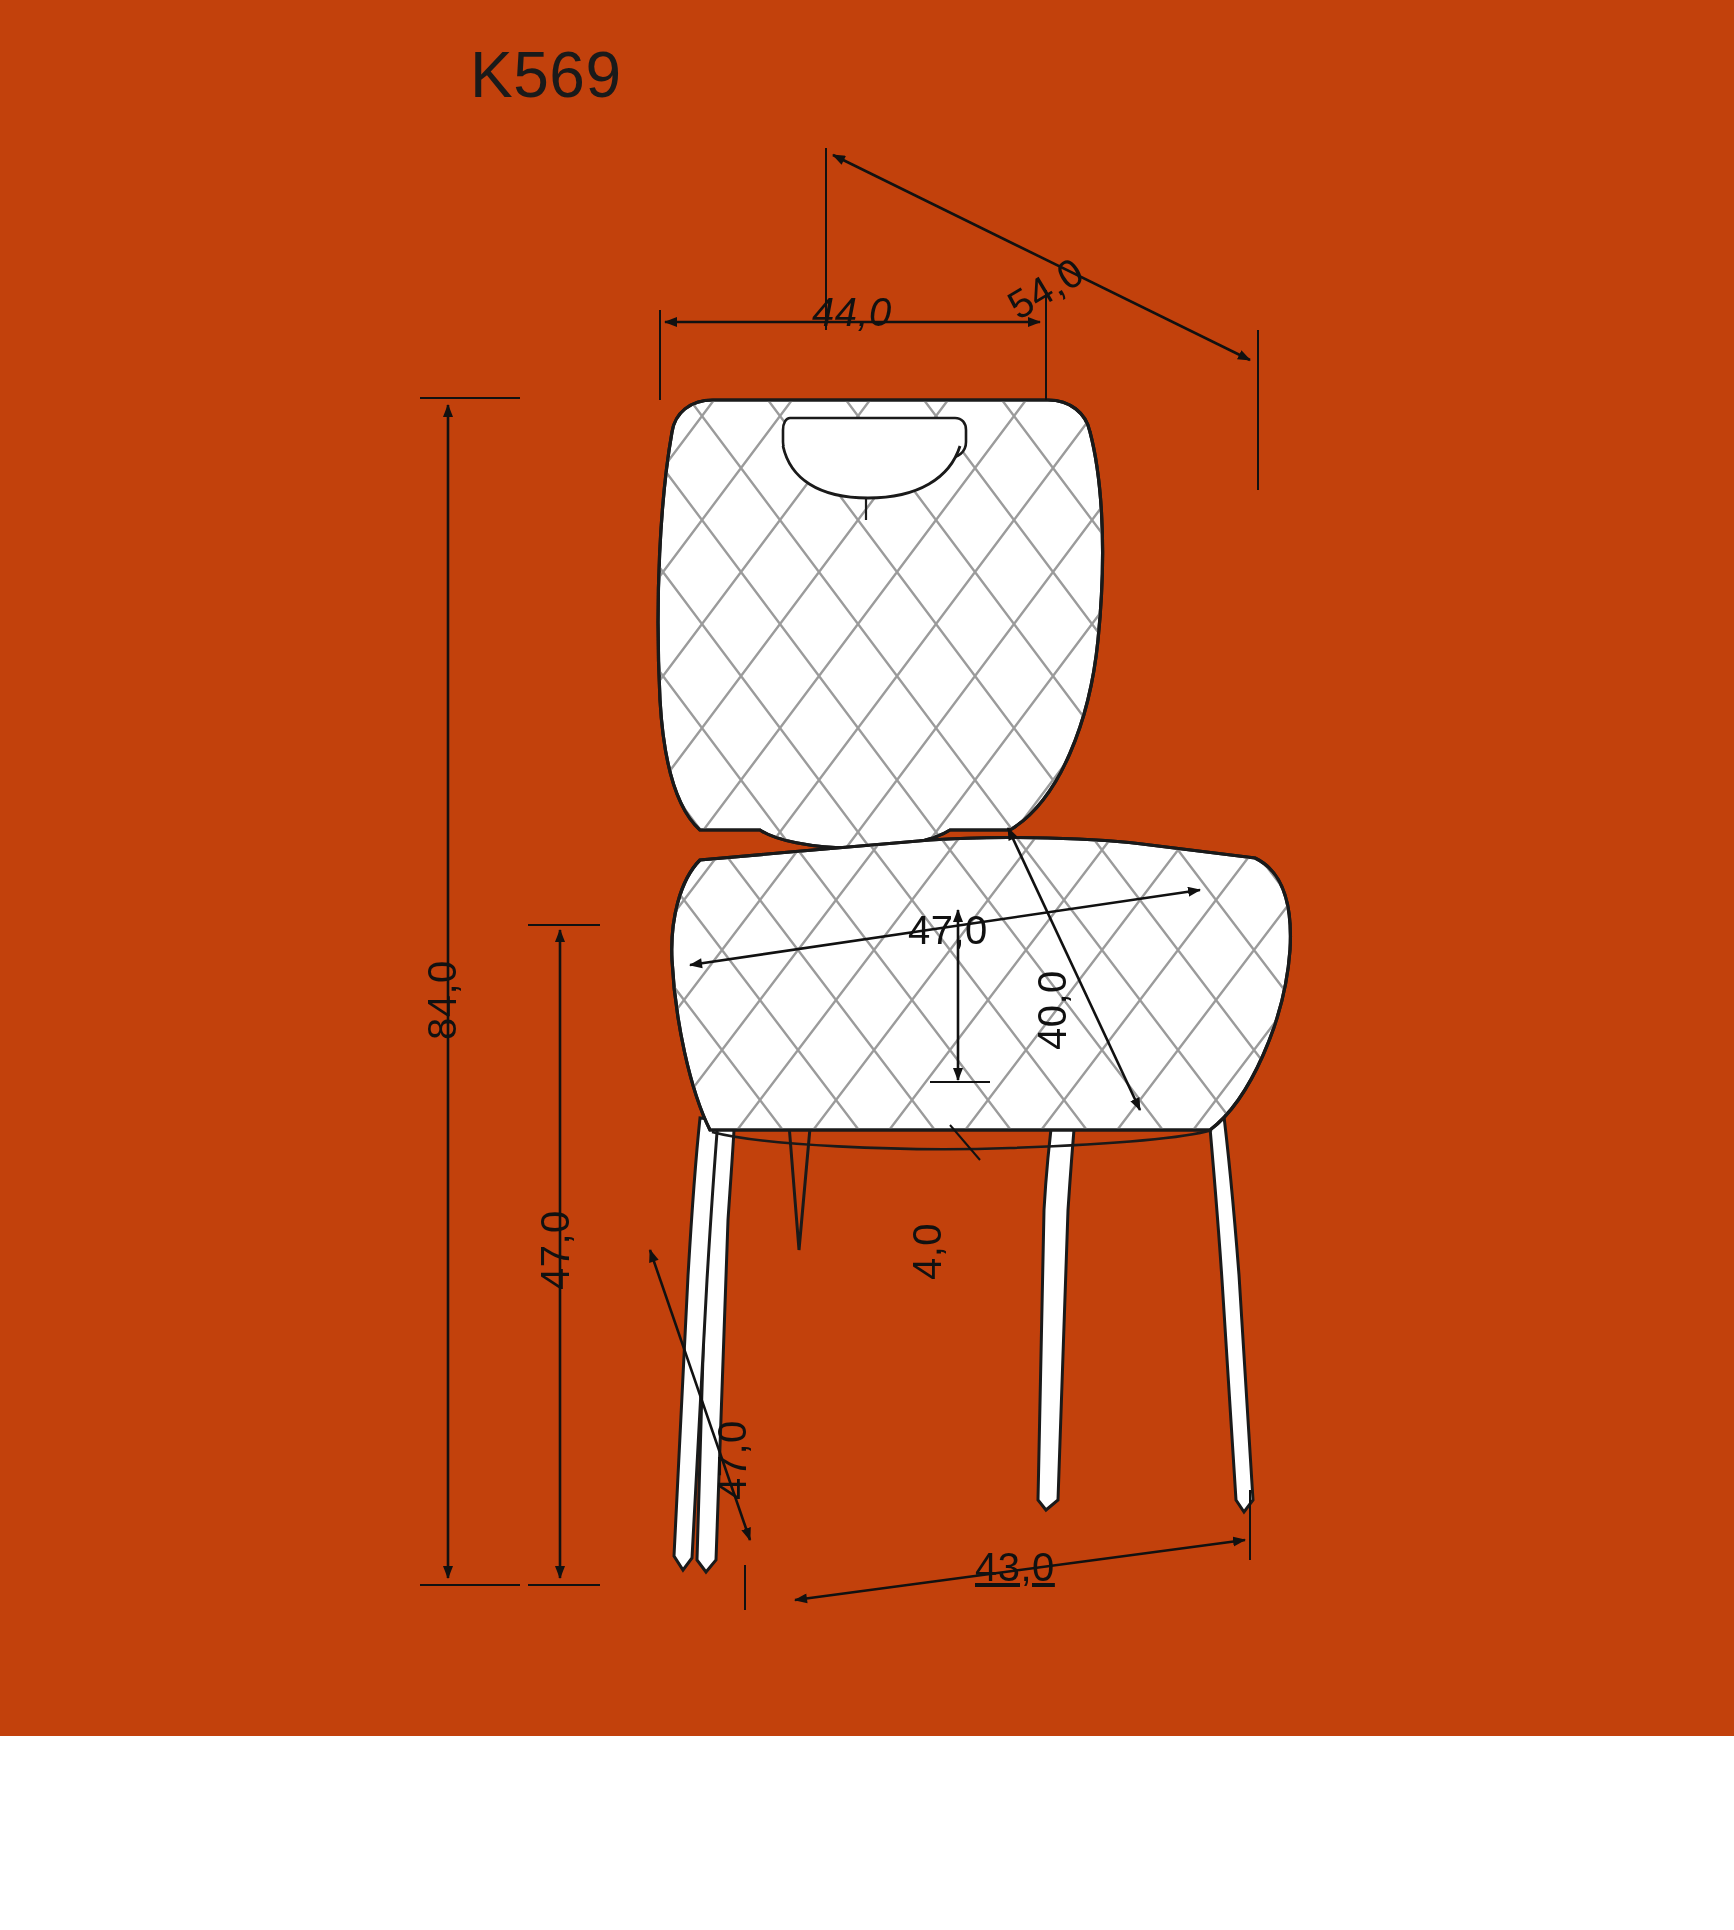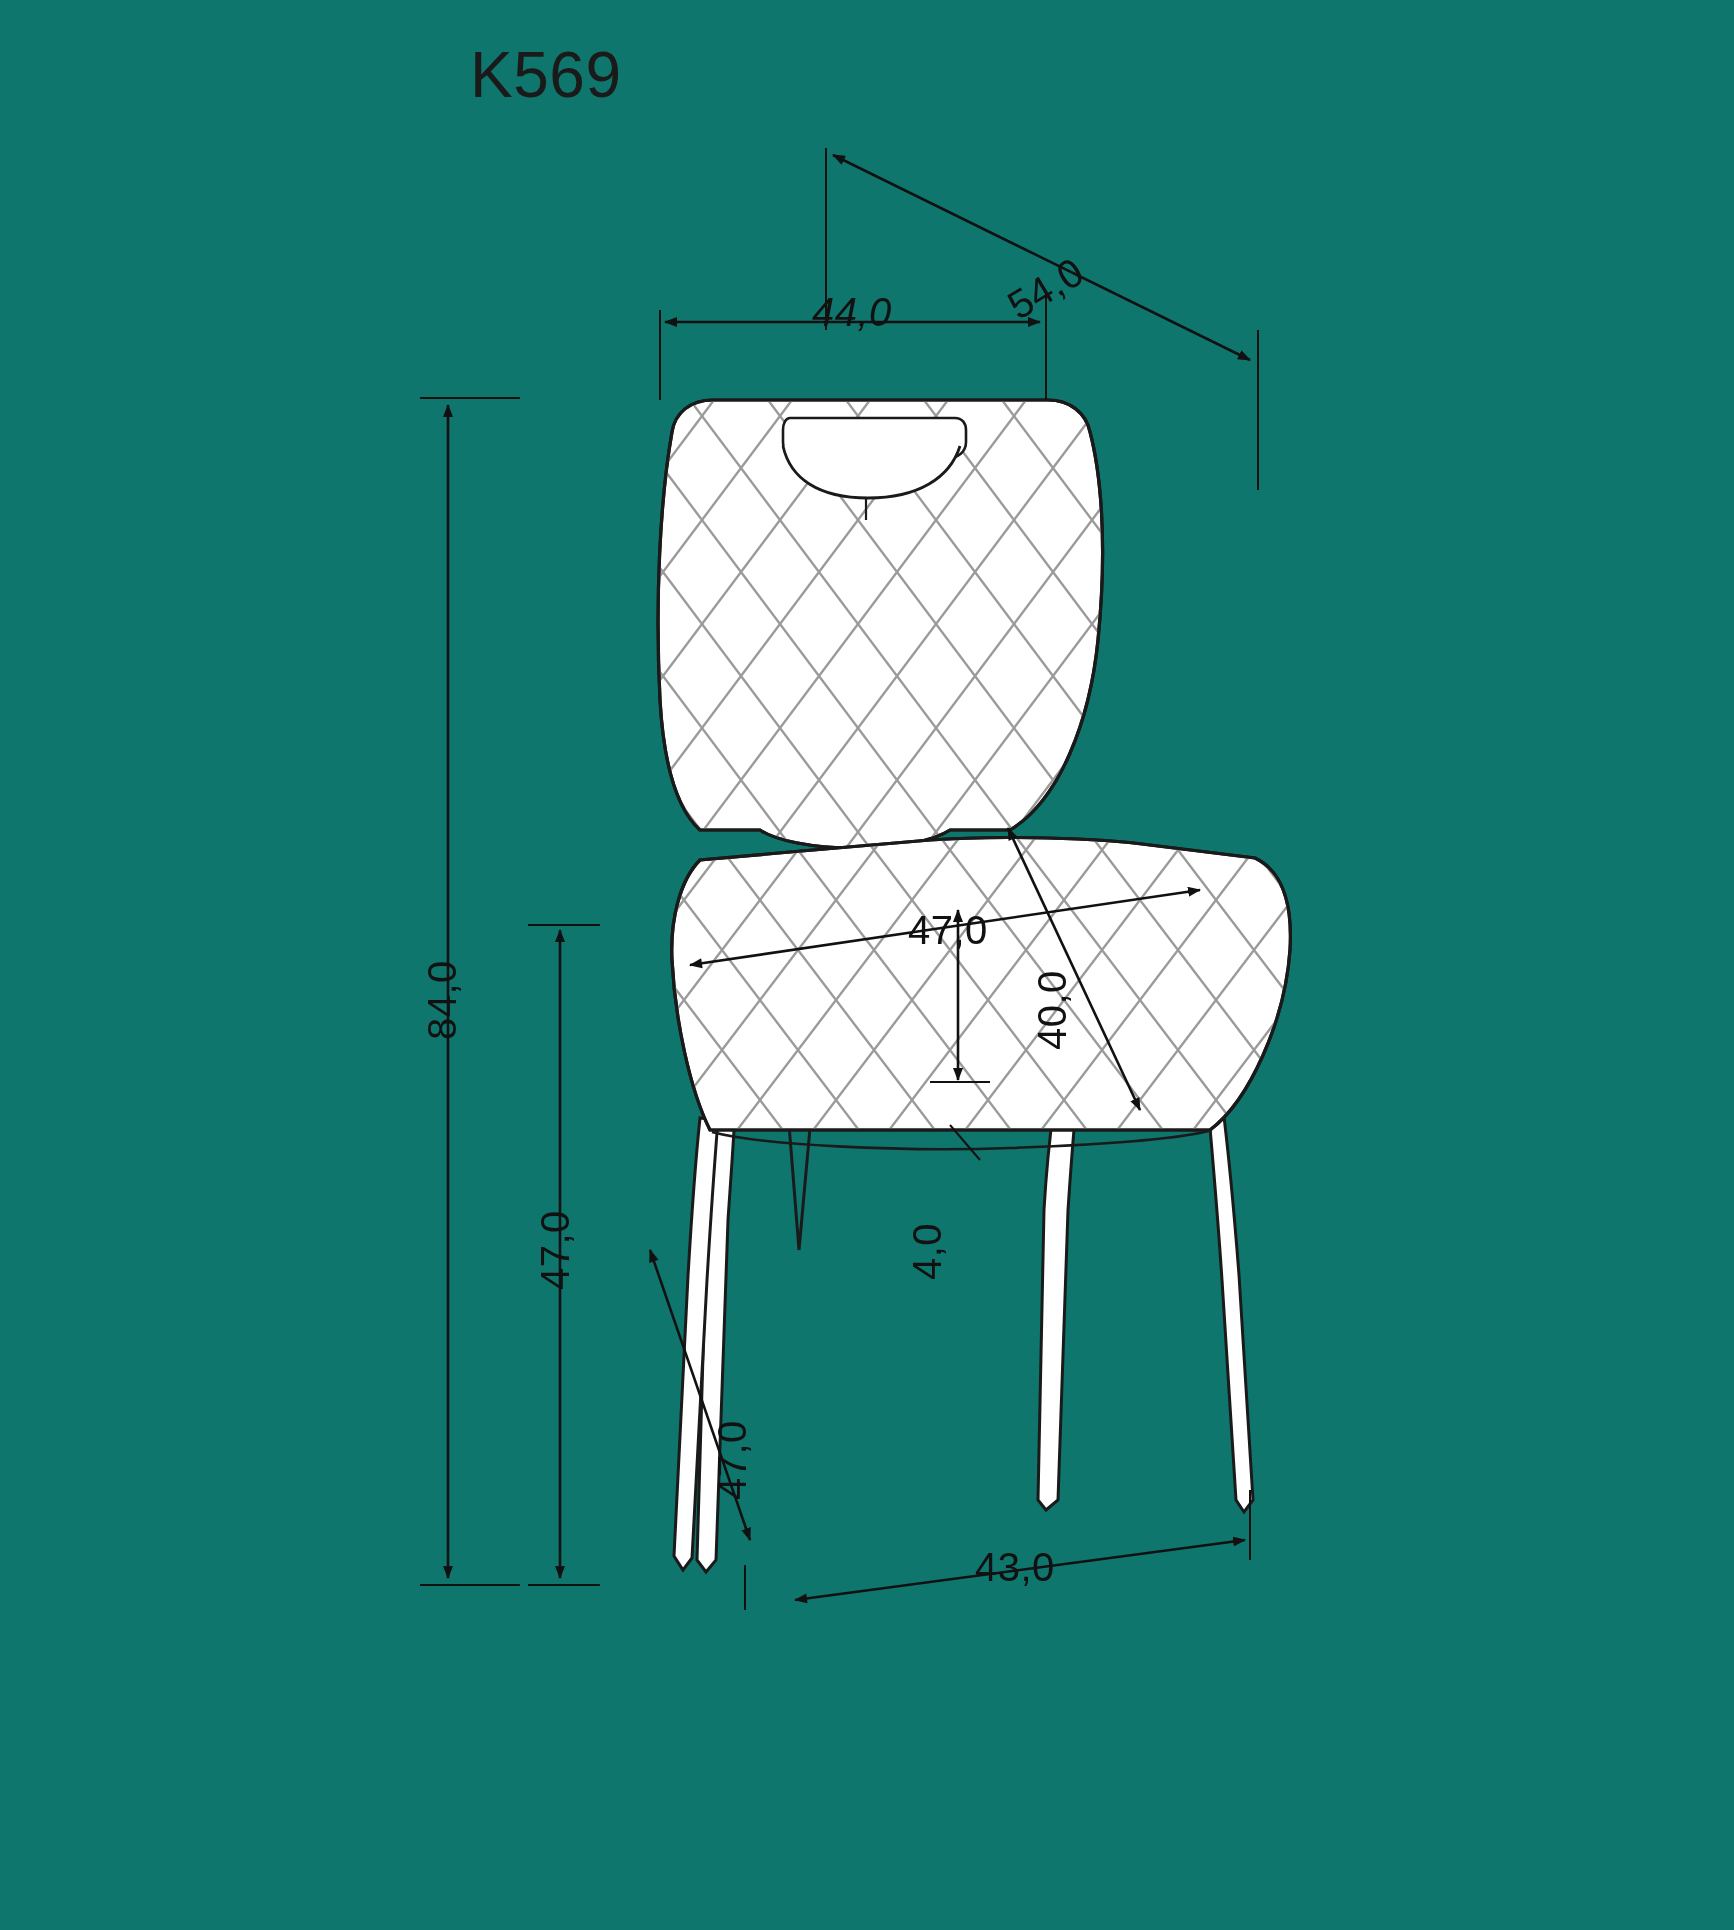--- a/index.html
+++ b/index.html
@@ -9,22 +9,22 @@
   }
   body {
     width: 1734px;
     height: 1930px;
     font-family: "Liberation Sans", sans-serif;
     overflow: hidden;
   }
   #sheet {
     position: relative;
     width: 1734px;
-    height: 1930px;
-    background: #0f766e;
+    height: 1736px;
+    background: #c2410c;
   }
   .title {
     position: absolute;
     left: 470px;
     top: 38px;
     font-size: 64px;
     font-weight: 400;
     color: #1a1a1a;
     letter-spacing: 0.5px;
     white-space: nowrap;
@@ -216,15 +216,15 @@
   <div class="dimtext rot90" style="left:533px; top:1290px;">47,0</div>
 
   <div class="dimtext" style="left:908px; top:908px;">47,0</div>
 
   <div class="dimtext rot90" style="left:1030px; top:1050px;">40,0</div>
 
   <div class="dimtext rot90" style="left:905px; top:1280px;">4,0</div>
 
   <div class="dimtext rot90" style="left:710px; top:1500px;">47,0</div>
 
-  <div class="dimtext" style="left:975px; top:1545px;">43,0</div>
+  <div class="dimtext" style="left:975px; top:1545px;text-decoration:underline;">43,0</div>
 
 </div>
 
 </body></html>

